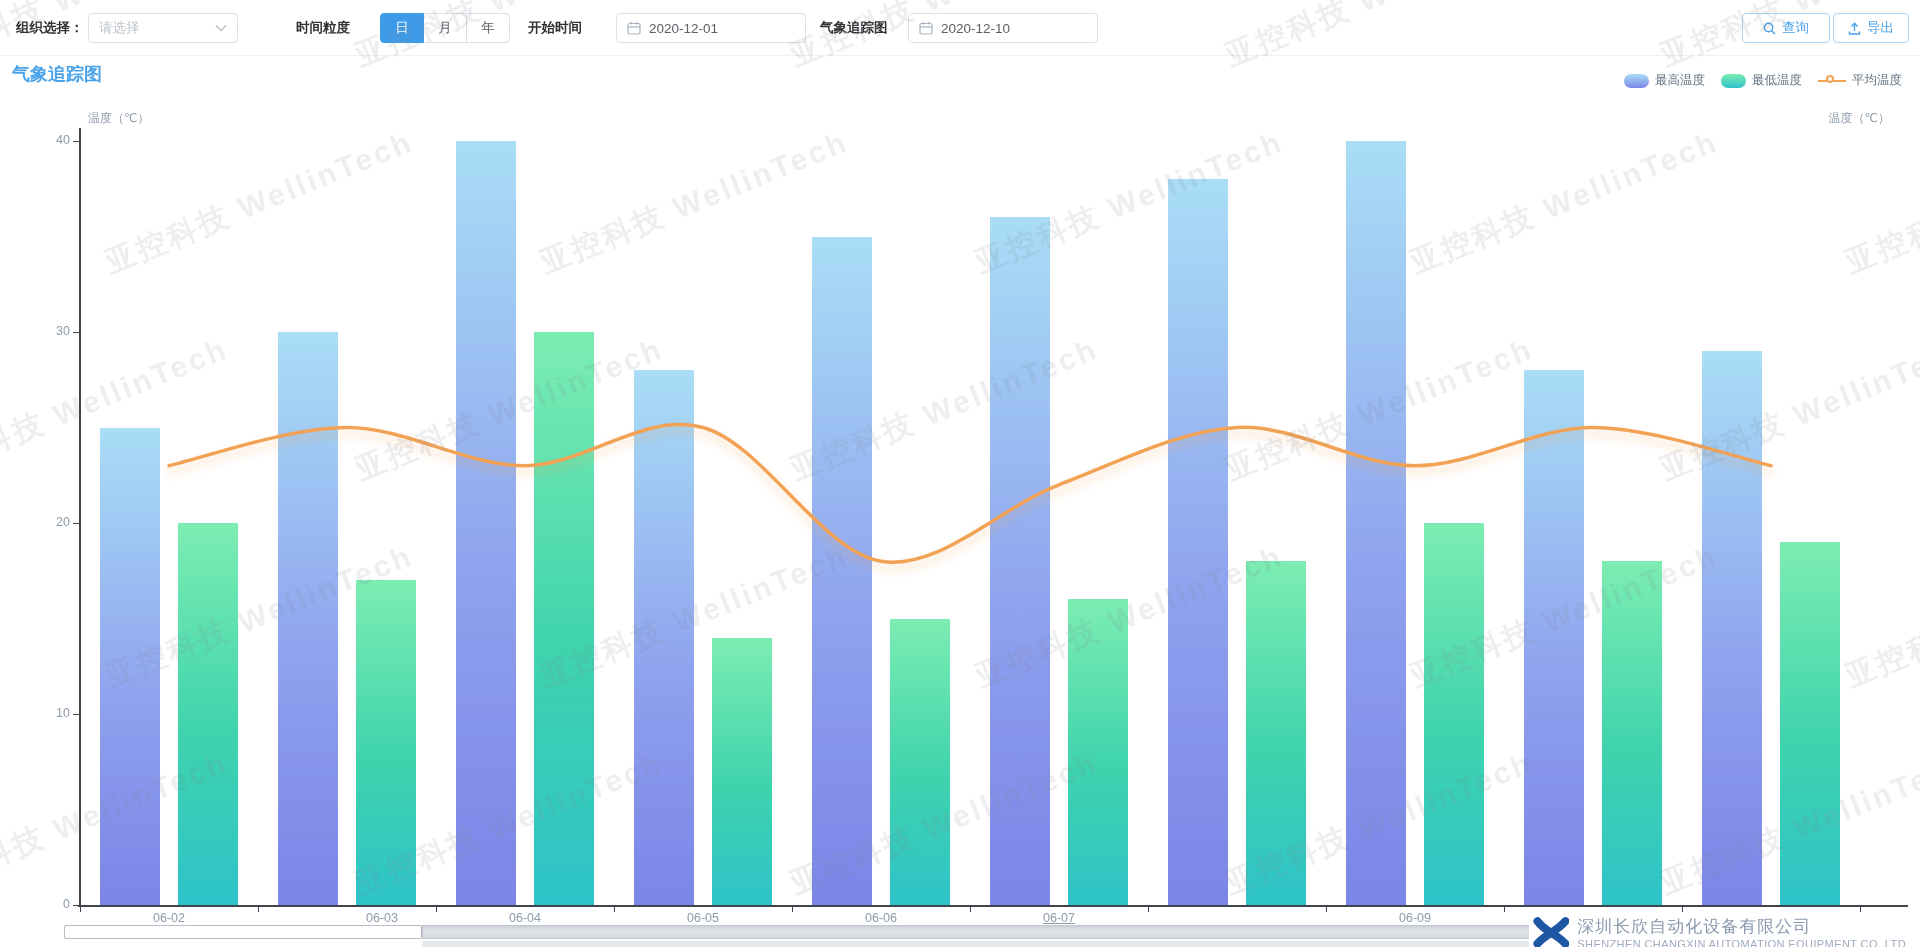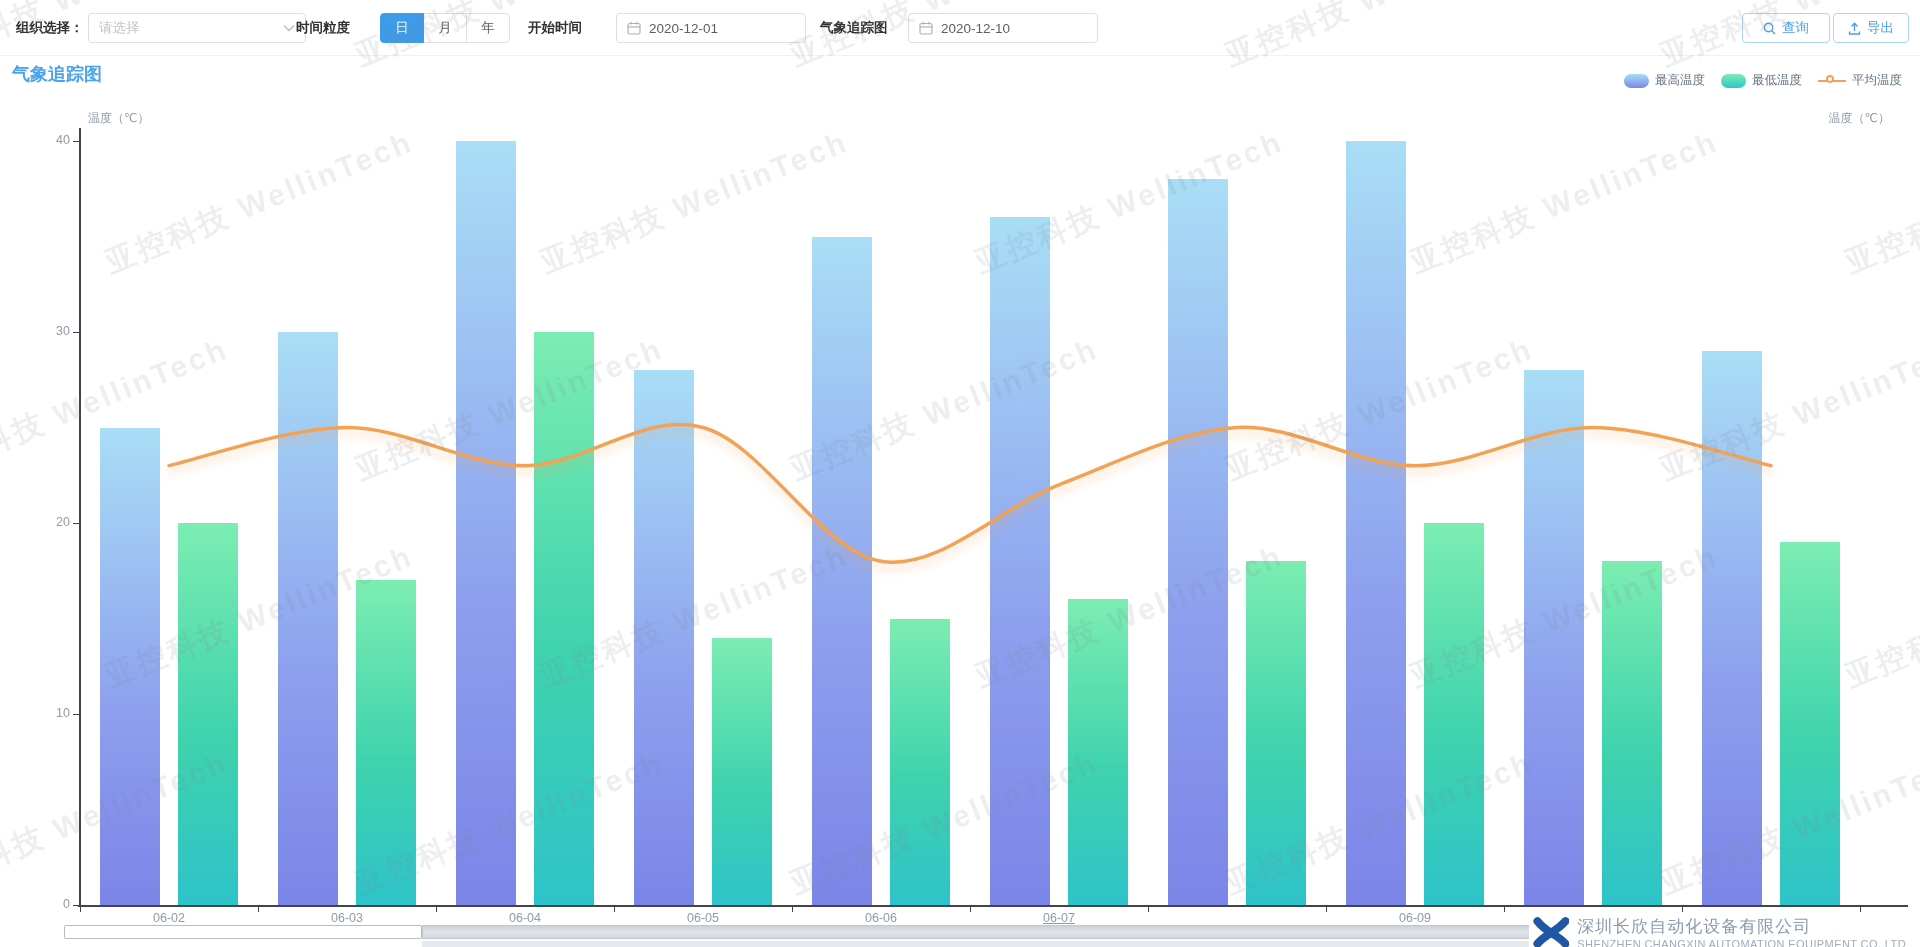--- a/index.html
+++ b/index.html
@@ -5,21 +5,21 @@
   * { margin:0; padding:0; box-sizing:border-box; }
   html,body { width:1920px; height:947px; overflow:hidden; background:#fff;
     font-family:"Liberation Sans","DejaVu Sans",sans-serif; }
   .app { position:relative; width:1920px; height:947px; background:#fff; }
 
   
   .toolbar { position:absolute; left:0; top:0; width:1920px; height:56px;
     background:#fff; border-bottom:1px solid #eef1f5; z-index:10; }
   .tb-label { position:absolute; top:0; height:56px; line-height:56px;
     font-size:13.5px; font-weight:600; color:#303133; }
-  .select-box { position:absolute; left:88px; top:13px; width:218px; height:30px;
+  .select-box { position:absolute; left:88px; top:13px; width:150px; height:30px;
     border:1px solid #dcdfe6; border-radius:4px; background:#fff; display:flex;
     align-items:center; padding:0 10px; cursor:pointer; }
   .select-placeholder { flex:1; font-size:13.5px; color:#bfc4cc; }
   .seg { position:absolute; left:380px; top:13px; display:flex; }
   .seg .seg-btn { width:44px; height:30px; border:1px solid #dcdfe6; background:#fff;
     color:#5a6066; font-size:13.5px; display:flex; align-items:center; justify-content:center;
     cursor:pointer; margin-left:-1px; }
   .seg .seg-btn:first-child { border-radius:4px 0 0 4px; margin-left:0; }
   .seg .seg-btn:last-child { border-radius:0 4px 4px 0; }
   .seg .seg-btn.active { background:#3e9be9; border-color:#3e9be9; color:#fff; z-index:1; }
@@ -185,21 +185,21 @@
       <div class="bar bar-max" style="left: 1524px; top: 370.2px; height: 534.8px;"></div>
       <div class="bar bar-min" style="left: 1602px; top: 561.2px; height: 343.8px;"></div>
       <div class="bar bar-max" style="left: 1702px; top: 351.1px; height: 553.9px;"></div>
       <div class="bar bar-min" style="left: 1780px; top: 542.1px; height: 362.9px;"></div>
     </div>
   <svg id="line-svg" width="1920" height="947" viewBox="0 0 1920 947">
       <path d="M169 465.7 C198.7 459.3 287.7 427.5 347 427.49999999999994 C406.3 427.5 465.7 465.7 525 465.7 C584.3 465.7 643.7 411.6 703 427.49999999999994 C762.3 443.4 821.7 551.7 881 561.2 C940.3 570.8 999.7 507.1 1059 484.79999999999995 C1118.3 462.5 1177.7 430.7 1237 427.49999999999994 C1296.3 424.3 1355.7 465.7 1415 465.7 C1474.3 465.7 1533.7 427.5 1593 427.49999999999994 C1652.3 427.5 1741.3 459.3 1771 465.7" fill="none" stroke="#f2a254" stroke-width="3.5" stroke-linecap="round"></path>
     </svg>
   <div id="axis-layer">
       <div class="x-label" style="left: 129px;">06-02</div>
-      <div class="x-label" style="left: 307px;">06-03</div>
+      <div class="x-label" style="left: 318px; text-align: right;">06-03</div>
       <div class="x-label" style="left: 485px;">06-04</div>
       <div class="x-label" style="left: 663px;">06-05</div>
       <div class="x-label" style="left: 841px;">06-06</div>
       <div class="x-label" style="left: 1019px; text-decoration: underline;">06-07</div>
       <div class="x-label" style="left: 1197px; margin-top: 12px;">06-08</div>
       <div class="x-label" style="left: 1375px;">06-09</div>
       <div class="x-label" style="left: 1553px;">06-10</div>
       <div class="x-tick" style="left: 80px;"></div>
       <div class="x-tick" style="left: 258px;"></div>
       <div class="x-tick" style="left: 436px;"></div>

